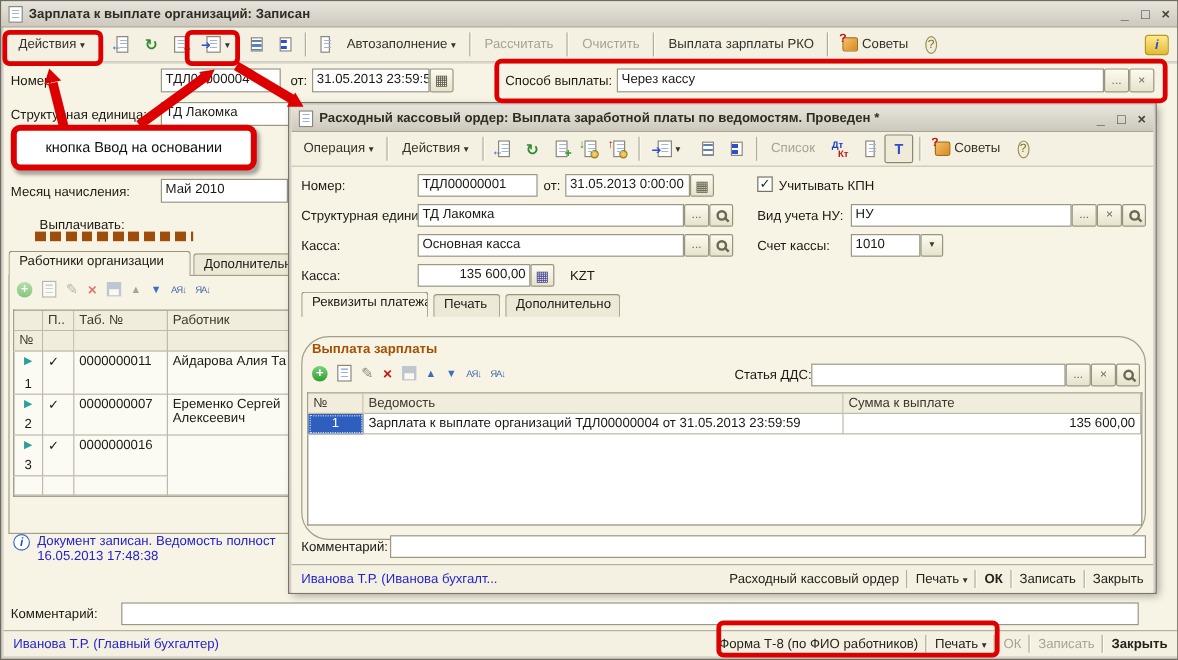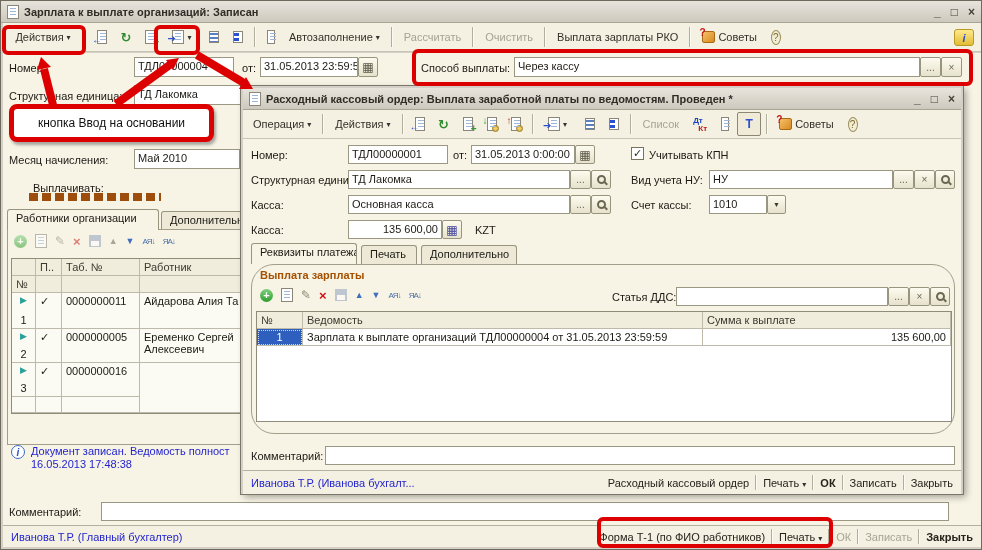--- a/index.html
+++ b/index.html
@@ -255,21 +255,21 @@
             <span class="cell">✓</span>
             <span class="cell">0000000011</span>
             <span class="cell wrap">Айдарова Алия Та</span>
           </div>
           <div class="grid-row rowbg" style="grid-template-columns:24px 26px 78px 110px;">
             <span class="cell" style="display:flex;flex-direction:column;justify-content:space-between;align-items:center;height:34px;">
               <span class="i-play">▶</span>
               <span>2</span>
             </span>
             <span class="cell">✓</span>
-            <span class="cell">0000000005</span>
+            <span class="cell">0000000007</span>
             <span class="cell wrap">Еременко Сергей Алексеевич</span>
           </div>
           <div class="grid-row rowbg" style="grid-template-columns:24px 26px 78px 110px;">
             <span class="cell" style="display:flex;flex-direction:column;justify-content:space-between;align-items:center;height:34px;">
               <span class="i-play">▶</span>
               <span>3</span>
             </span>
             <span class="cell">✓</span>
             <span class="cell">0000000016</span>
           </div>
@@ -286,21 +286,21 @@
       <span class="lbl blue-text" style="left:28px;top:392px;max-width:208px;overflow:hidden;">Документ записан. Ведомость полност</span>
       <span class="lbl blue-text" style="left:28px;top:405px;">16.05.2013 17:48:38</span>
 
       <span class="lbl" style="left:6px;top:453px;">Комментарий:</span>
       <div class="fld" style="left:98px;top:449px;width:848px;height:19px;"></div>
     </div>
 
     <div class="footerbar" style="left:2px;top:524px;width:978px;height:22px;">
       <span class="blue-text">Иванова Т.Р. (Главный бухгалтер)</span>
       <span style="margin-left:auto;display:flex;align-items:center;">
-        <span class="ftr-btn">Форма Т-1 (по ФИО работников)</span>
+        <span class="ftr-btn">Форма Т-8 (по ФИО работников)</span>
         <span class="vsep"></span>
         <span class="ftr-btn">
           <span>Печать</span>
           <span class="caret">▾</span>
         </span>
         <span class="vsep"></span>
         <span class="ftr-btn dis">ОК</span>
         <span class="vsep"></span>
         <span class="ftr-btn dis">Записать</span>
         <span class="vsep"></span>
@@ -443,21 +443,21 @@
     <div class="fld num" style="left:105px;top:132px;width:94px;height:19px;">135 600,00</div>
     <span class="btn-sm" style="left:199px;top:132px;width:20px;height:19px;">
         <span class="i-grid calc">▦</span>
       </span>
     <span class="lbl" style="left:232px;top:136px;">KZT</span>
 
     <span class="tab active" style="left:8px;top:155px;width:106px;height:21px;">Реквизиты платежа</span>
     <span class="tab" style="left:118px;top:157px;width:56px;height:19px;">Печать</span>
     <span class="tab" style="left:178px;top:157px;width:96px;height:19px;">Дополнительно</span>
 
-    <div class="panel" style="left:8px;top:176px;width:704px;height:170px;border-radius:23px;">
+    <div class="panel" style="left:8px;top:192px;width:704px;height:170px;border-radius:23px;">
       <span class="group-title" style="position:absolute;left:8px;top:4px;">Выплата зарплаты</span>
       <div class="mini-toolbar" style="position:absolute;left:8px;top:23px;">
         <span class="i-plus">+</span>
         <span class="i-doc"></span>
         <span class="i-pencil">✎</span>
         <span class="i-x">×</span>
         <span class="i-floppy" style="opacity:.45;"></span>
         <span class="i-arrow">▲</span>
         <span class="i-arrow">▼</span>
         <span class="i-sort">АЯ↓</span>

